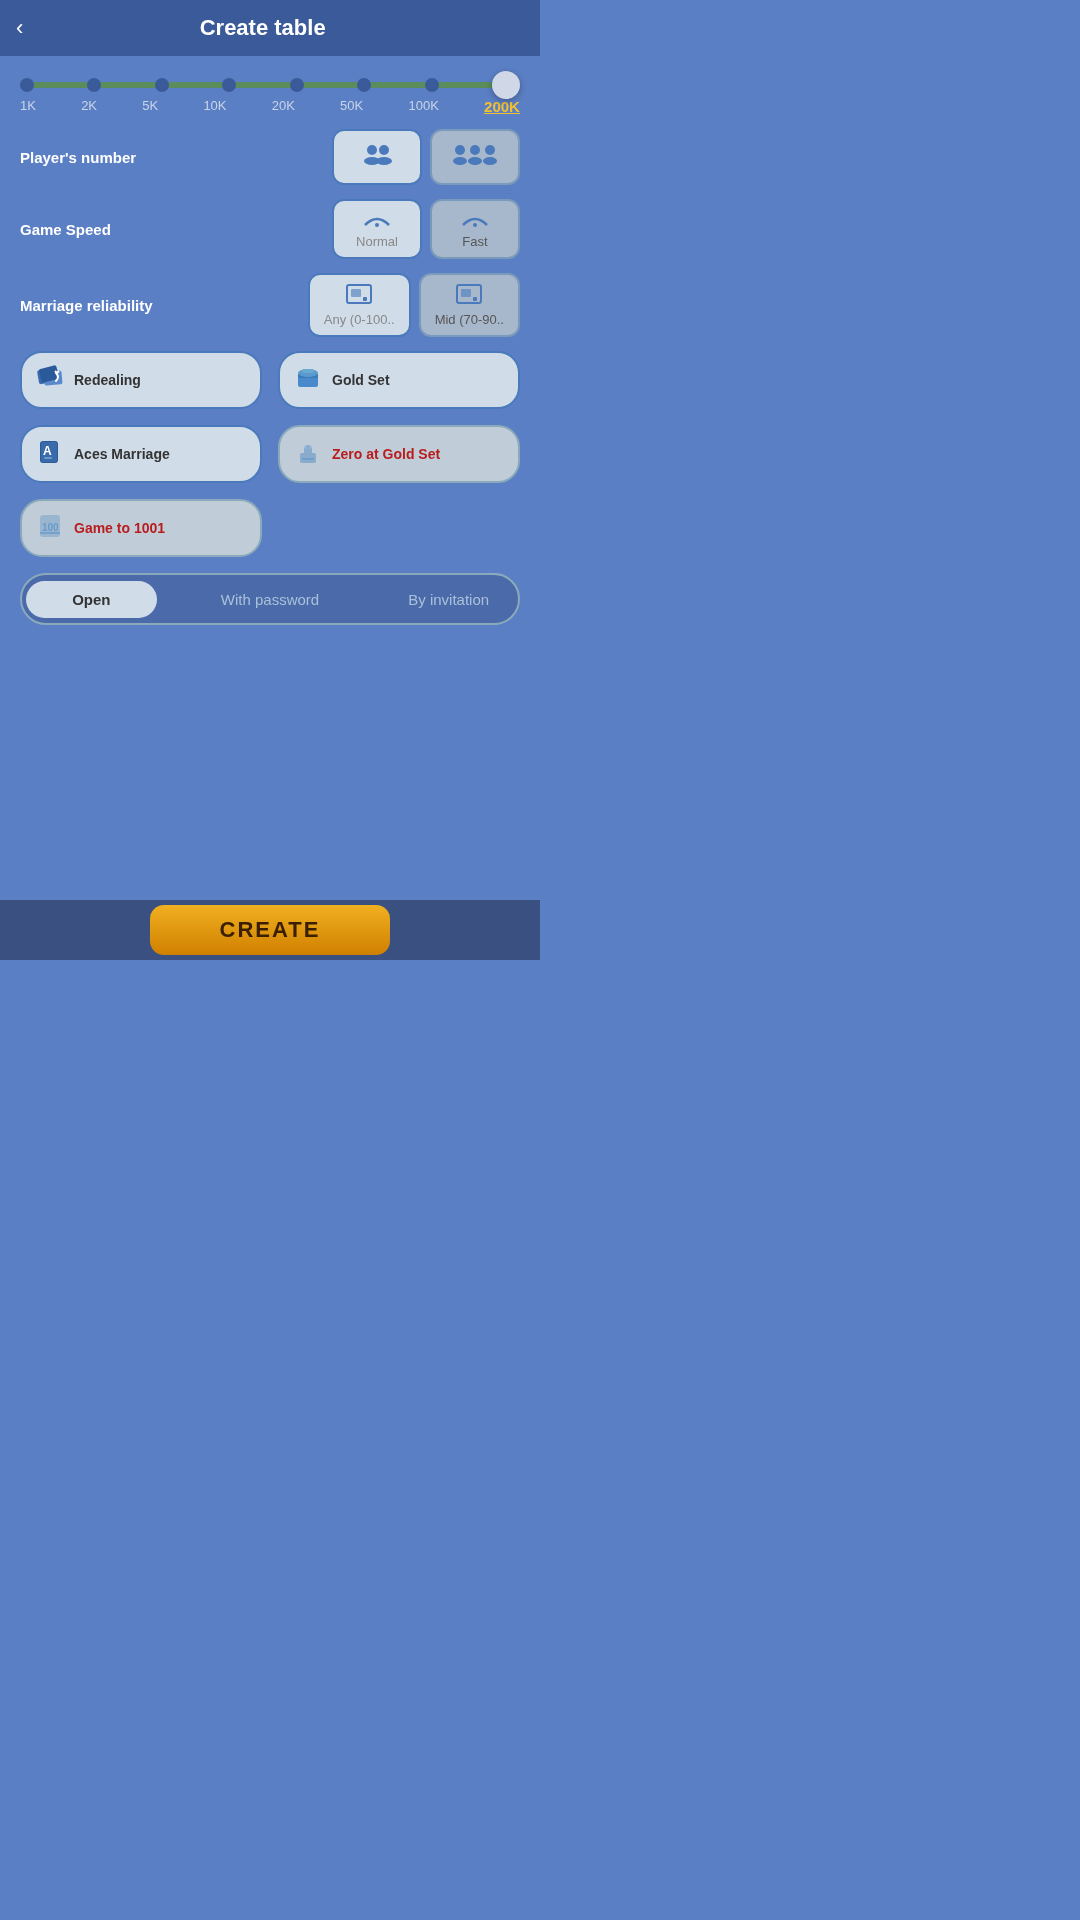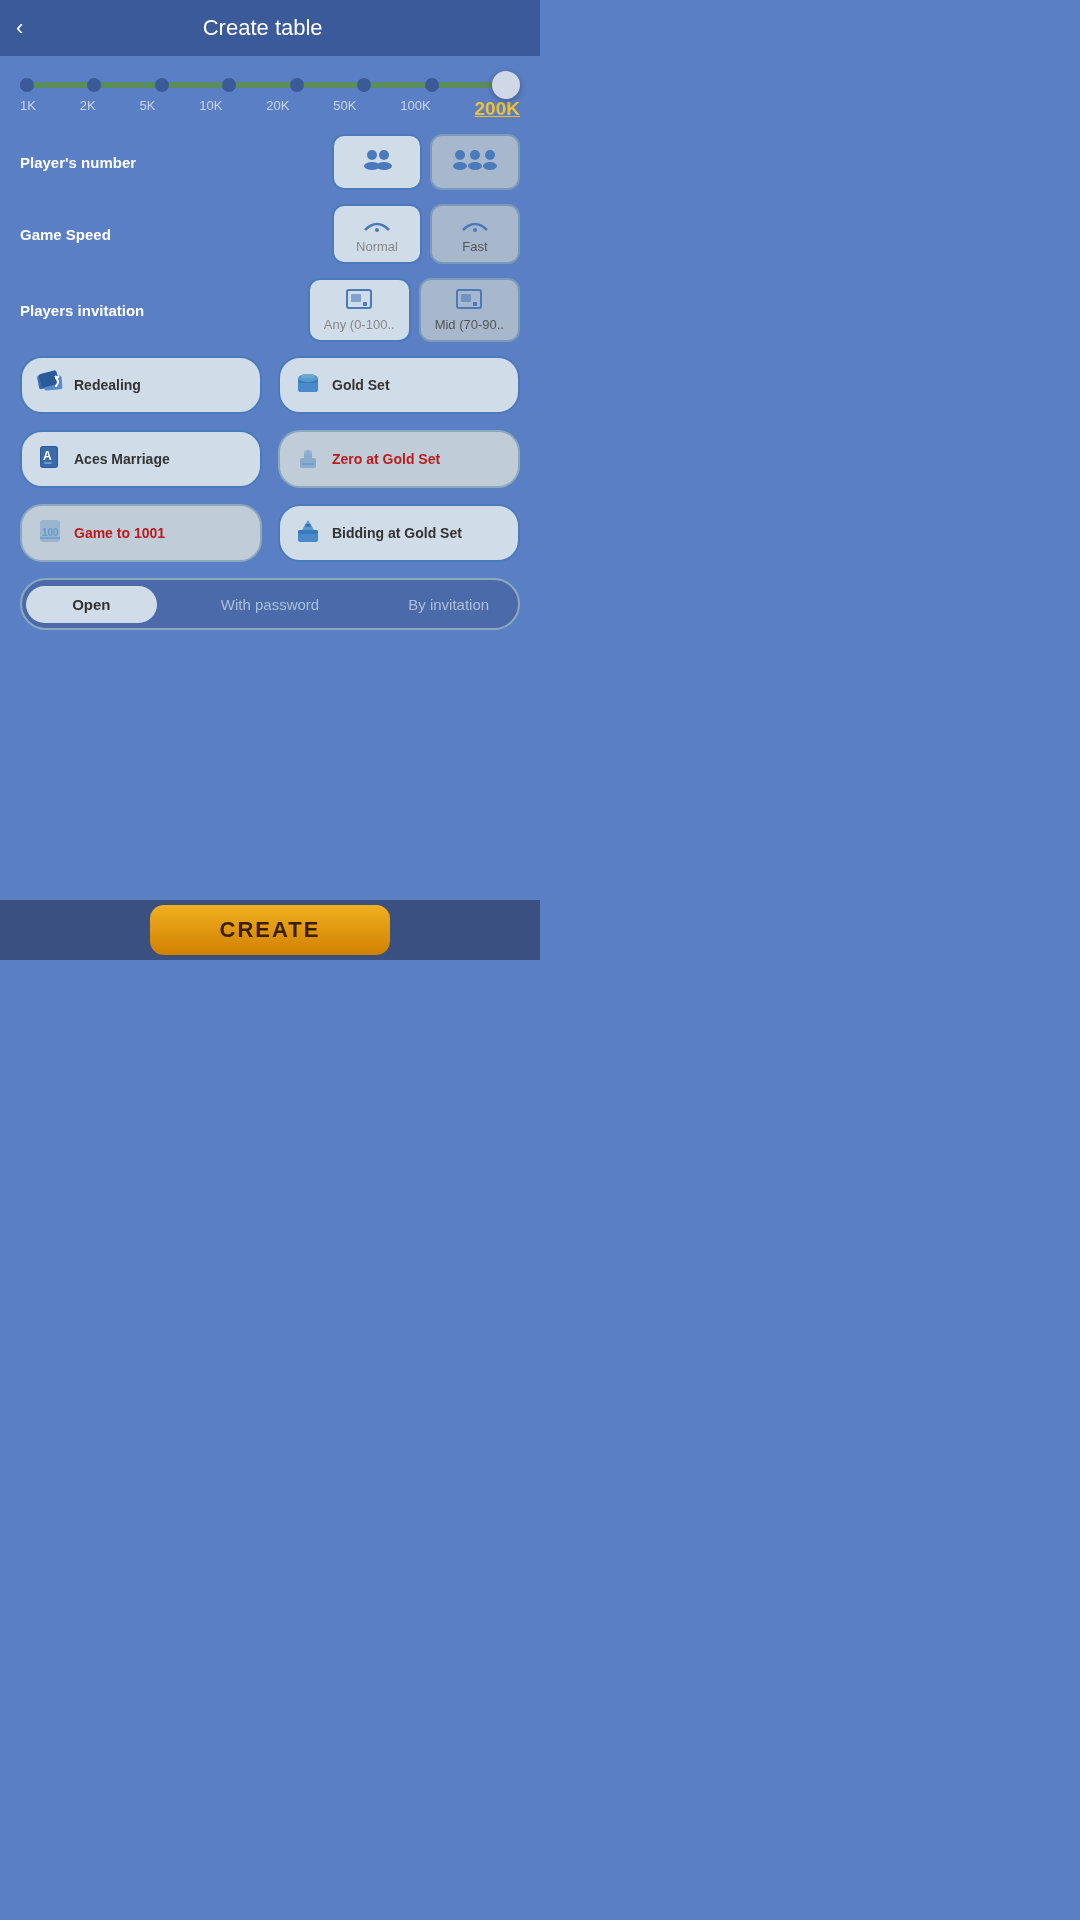--- a/index.html
+++ b/index.html
@@ -24,21 +24,21 @@
     }
     .back-btn {
       color: #fff;
       font-size: 22px;
       cursor: pointer;
       margin-right: 12px;
     }
     .header-title {
       color: #fff;
       font-size: 22px;
-      font-weight: normal;
+      font-weight: bold;
       text-align: center;
       flex: 1;
       margin-right: 34px;
     }
 
     
     .content {
       padding: 16px 20px;
       height: calc(960px - 56px - 64px);
       overflow-y: auto;
@@ -99,21 +99,21 @@
       margin-top: 10px;
     }
     .stake-label {
       color: #c8d4e8;
       font-size: 13px;
       text-align: center;
     }
     .stake-label.active {
       color: #f0c030;
       font-weight: bold;
-      font-size: 19px;
+      font-size: 15px;
       text-decoration: underline;
     }
 
     
     .settings-row {
       display: flex;
       align-items: center;
       margin: 14px 0;
     }
     .settings-label {
@@ -343,21 +343,21 @@
             <path d="M2,14 Q14,2 26,14" stroke="#4a7abb" stroke-width="2.5" fill="none"></path>
             <circle cx="14" cy="14" r="2" fill="#4a7abb"></circle>
           </svg>
         </span>
         <span class="btn-label">Fast</span>
       </div>
     </div>
   </div>
 
   <div class="settings-row">
-    <span class="settings-label">Players invitation</span>
+    <span class="settings-label">Marriage reliability</span>
     <div class="btn-group">
       <div class="option-btn selected">
         <span class="btn-icon">
           <svg width="28" height="22" viewBox="0 0 28 22">
             <rect x="2" y="2" width="24" height="18" rx="2" stroke="#4a7abb" stroke-width="2" fill="none"></rect>
             <rect x="6" y="6" width="10" height="8" rx="1" fill="#4a7abb" opacity="0.6"></rect>
             <rect x="18" y="14" width="4" height="4" rx="1" fill="#4a7abb"></rect>
           </svg>
         </span>
         <span class="btn-label">Any (0-100..</span>
@@ -431,31 +431,20 @@
       <span class="t-icon">
         <svg width="28" height="28" viewBox="0 0 28 28">
           <rect x="4" y="4" width="20" height="22" rx="3" fill="#8aaccc" opacity="0.7"></rect>
           <text x="6" y="20" font-size="10" fill="#6a9acc" font-weight="bold">100</text>
           <line x1="4" y1="22" x2="24" y2="22" stroke="#6a9acc" stroke-width="1.5"></line>
         </svg>
       </span>
       <span class="t-label">Game to 1001</span>
     </div>
 
-    <div class="toggle-btn active">
-      <span class="t-icon">
-        <svg width="28" height="28" viewBox="0 0 28 28">
-          <rect x="4" y="14" width="20" height="12" rx="2" fill="#4a8acc"></rect>
-          <rect x="4" y="14" width="20" height="4" rx="2" fill="#3a7abb"></rect>
-          <path d="M8 14 L14 4 L20 14" fill="#5a9acc"></path>
-          <rect x="11" y="8" width="6" height="3" rx="1" fill="#3a7abb"></rect>
-        </svg>
-      </span>
-      <span class="t-label">Bidding at Gold Set</span>
-    </div>
 
   </div>
 
   <div class="access-row">
     <div class="access-option selected">Open</div>
     <div class="access-option">With password</div>
     <div class="access-option">By invitation</div>
   </div>
 
 </div>

